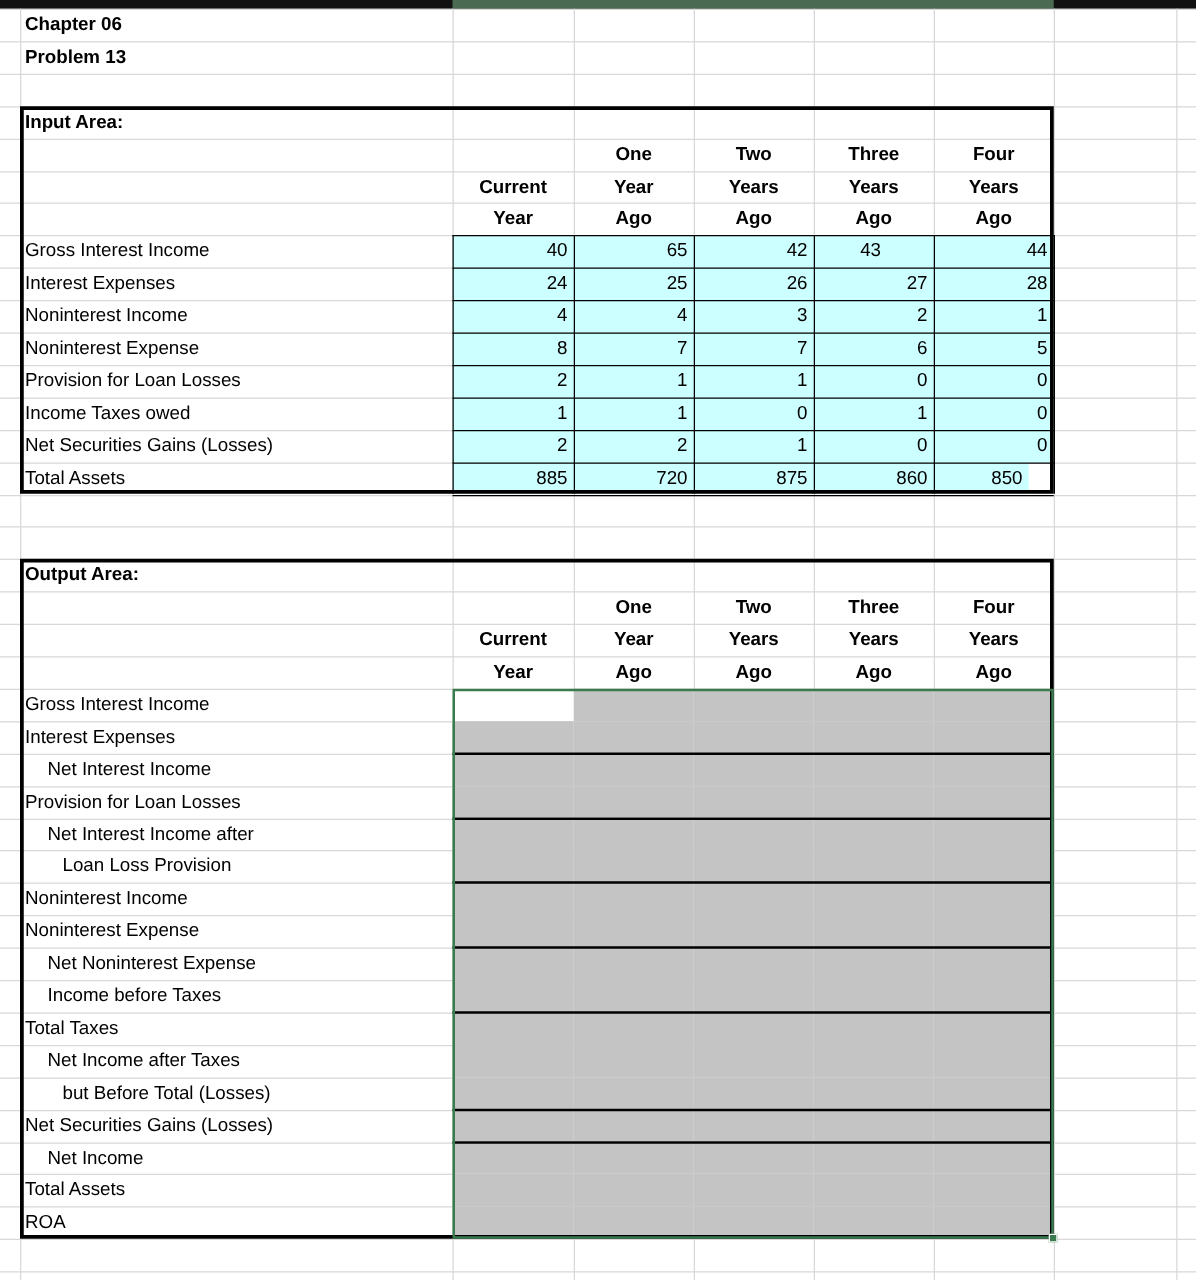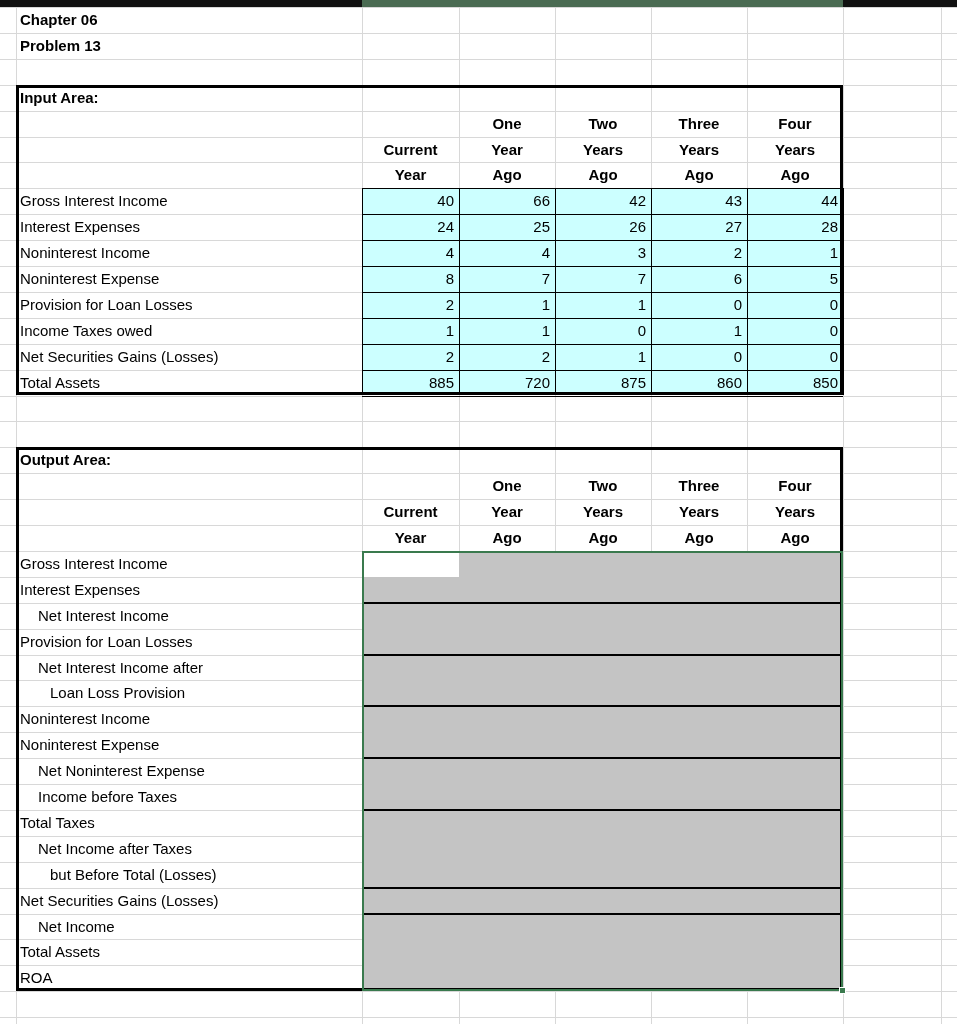--- a/index.html
+++ b/index.html
@@ -181,23 +181,23 @@
       <div class="cell ctr bold" style="left: 555px; top: 136.5px; width: 96px; height: 25.9px;">Years</div>
       <div class="cell ctr bold" style="left: 555px; top: 162.4px; width: 96px; height: 25.9px;">Ago</div>
       <div class="cell ctr bold" style="left: 651px; top: 110.6px; width: 96px; height: 25.9px;">Three</div>
       <div class="cell ctr bold" style="left: 651px; top: 136.5px; width: 96px; height: 25.9px;">Years</div>
       <div class="cell ctr bold" style="left: 651px; top: 162.4px; width: 96px; height: 25.9px;">Ago</div>
       <div class="cell ctr bold" style="left: 747px; top: 110.6px; width: 96px; height: 25.9px;">Four</div>
       <div class="cell ctr bold" style="left: 747px; top: 136.5px; width: 96px; height: 25.9px;">Years</div>
       <div class="cell ctr bold" style="left: 747px; top: 162.4px; width: 96px; height: 25.9px;">Ago</div>
       <div class="cell lbl" style="left: 16px; top: 188.3px; width: 346px; height: 25.9px;">Gross Interest Income</div>
       <div class="cell num fill-cyan" style="left: 362px; top: 188.3px; width: 97px; height: 25.9px;">40</div>
-      <div class="cell num fill-cyan" style="left: 459px; top: 188.3px; width: 96px; height: 25.9px;">66</div>
+      <div class="cell num fill-cyan" style="left: 459px; top: 188.3px; width: 96px; height: 25.9px;">65</div>
       <div class="cell num fill-cyan" style="left: 555px; top: 188.3px; width: 96px; height: 25.9px;">42</div>
-      <div class="cell num fill-cyan" style="left: 651px; top: 188.3px; width: 96px; height: 25.9px;">43</div>
+      <div class="cell num fill-cyan" style="left: 651px; top: 188.3px; width: 96px; height: 25.9px; text-align: center;">43</div>
       <div class="cell num fill-cyan" style="left: 747px; top: 188.3px; width: 96px; height: 25.9px;">44</div>
       <div class="cell lbl" style="left: 16px; top: 214.2px; width: 346px; height: 25.9px;">Interest Expenses</div>
       <div class="cell num fill-cyan" style="left: 362px; top: 214.2px; width: 97px; height: 25.9px;">24</div>
       <div class="cell num fill-cyan" style="left: 459px; top: 214.2px; width: 96px; height: 25.9px;">25</div>
       <div class="cell num fill-cyan" style="left: 555px; top: 214.2px; width: 96px; height: 25.9px;">26</div>
       <div class="cell num fill-cyan" style="left: 651px; top: 214.2px; width: 96px; height: 25.9px; padding-left: 24px;">27</div>
       <div class="cell num fill-cyan" style="left: 747px; top: 214.2px; width: 96px; height: 25.9px;">28</div>
       <div class="cell lbl" style="left: 16px; top: 240.1px; width: 346px; height: 25.9px;">Noninterest Income</div>
       <div class="cell num fill-cyan" style="left: 362px; top: 240.1px; width: 97px; height: 25.9px;">4</div>
       <div class="cell num fill-cyan" style="left: 459px; top: 240.1px; width: 96px; height: 25.9px;">4</div>
@@ -226,21 +226,21 @@
       <div class="cell num fill-cyan" style="left: 362px; top: 343.7px; width: 97px; height: 25.9px;">2</div>
       <div class="cell num fill-cyan" style="left: 459px; top: 343.7px; width: 96px; height: 25.9px;">2</div>
       <div class="cell num fill-cyan" style="left: 555px; top: 343.7px; width: 96px; height: 25.9px;">1</div>
       <div class="cell num fill-cyan" style="left: 651px; top: 343.7px; width: 96px; height: 25.9px;">0</div>
       <div class="cell num fill-cyan" style="left: 747px; top: 343.7px; width: 96px; height: 25.9px;">0</div>
       <div class="cell lbl" style="left: 16px; top: 369.6px; width: 346px; height: 25.9px;">Total Assets</div>
       <div class="cell num fill-cyan" style="left: 362px; top: 369.6px; width: 97px; height: 25.9px;">885</div>
       <div class="cell num fill-cyan" style="left: 459px; top: 369.6px; width: 96px; height: 25.9px;">720</div>
       <div class="cell num fill-cyan" style="left: 555px; top: 369.6px; width: 96px; height: 25.9px;">875</div>
       <div class="cell num fill-cyan" style="left: 651px; top: 369.6px; width: 96px; height: 25.9px;">860</div>
-      <div class="cell num fill-cyan" style="left: 747px; top: 369.6px; width: 96px; height: 25.9px;">850</div>
+      <div class="cell num fill-cyan" style="left: 747px; top: 369.6px; width: 76px; height: 25.9px;">850</div>
       <div class="cell lbl bold" style="left: 16px; top: 447.3px; width: 346px; height: 25.9px;">Output Area:</div>
       <div class="cell ctr bold" style="left: 362px; top: 473.2px; width: 97px; height: 25.9px;"></div>
       <div class="cell ctr bold" style="left: 362px; top: 499.1px; width: 97px; height: 25.9px;">Current</div>
       <div class="cell ctr bold" style="left: 362px; top: 525px; width: 97px; height: 25.9px;">Year</div>
       <div class="cell ctr bold" style="left: 459px; top: 473.2px; width: 96px; height: 25.9px;">One</div>
       <div class="cell ctr bold" style="left: 459px; top: 499.1px; width: 96px; height: 25.9px;">Year</div>
       <div class="cell ctr bold" style="left: 459px; top: 525px; width: 96px; height: 25.9px;">Ago</div>
       <div class="cell ctr bold" style="left: 555px; top: 473.2px; width: 96px; height: 25.9px;">Two</div>
       <div class="cell ctr bold" style="left: 555px; top: 499.1px; width: 96px; height: 25.9px;">Years</div>
       <div class="cell ctr bold" style="left: 555px; top: 525px; width: 96px; height: 25.9px;">Ago</div>

